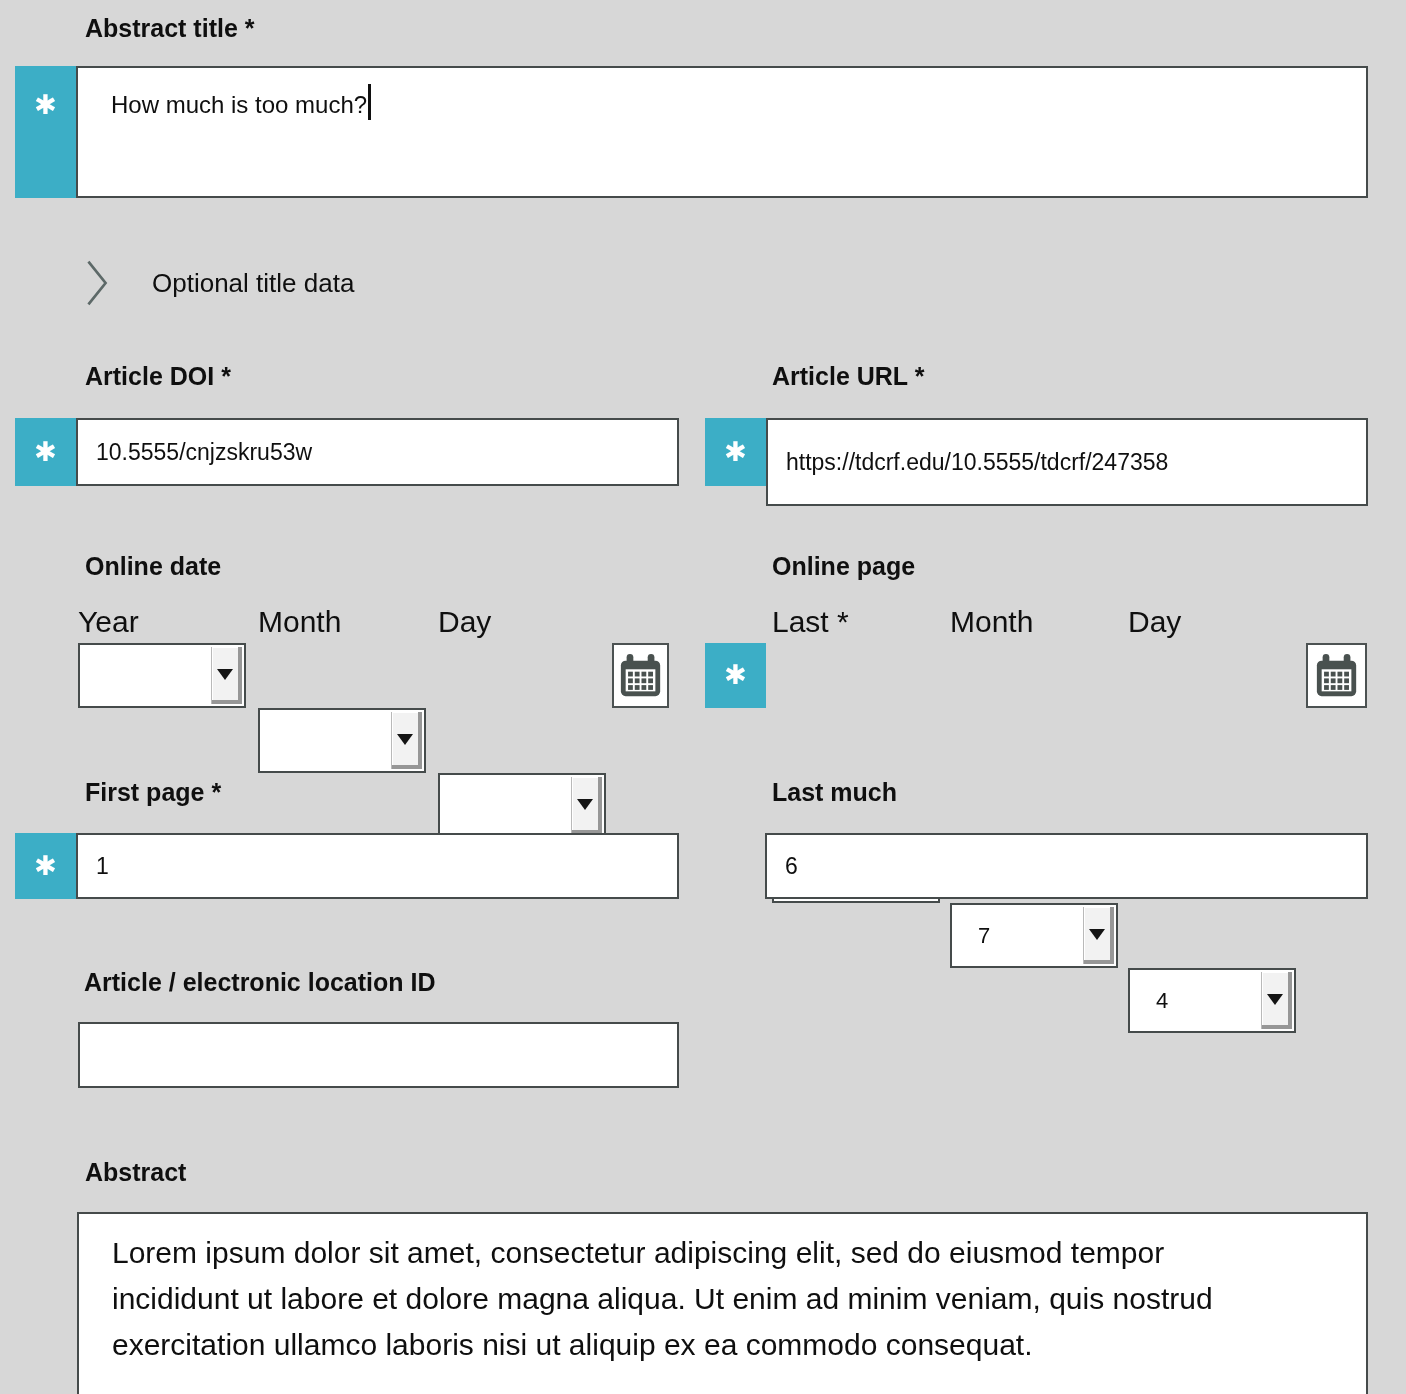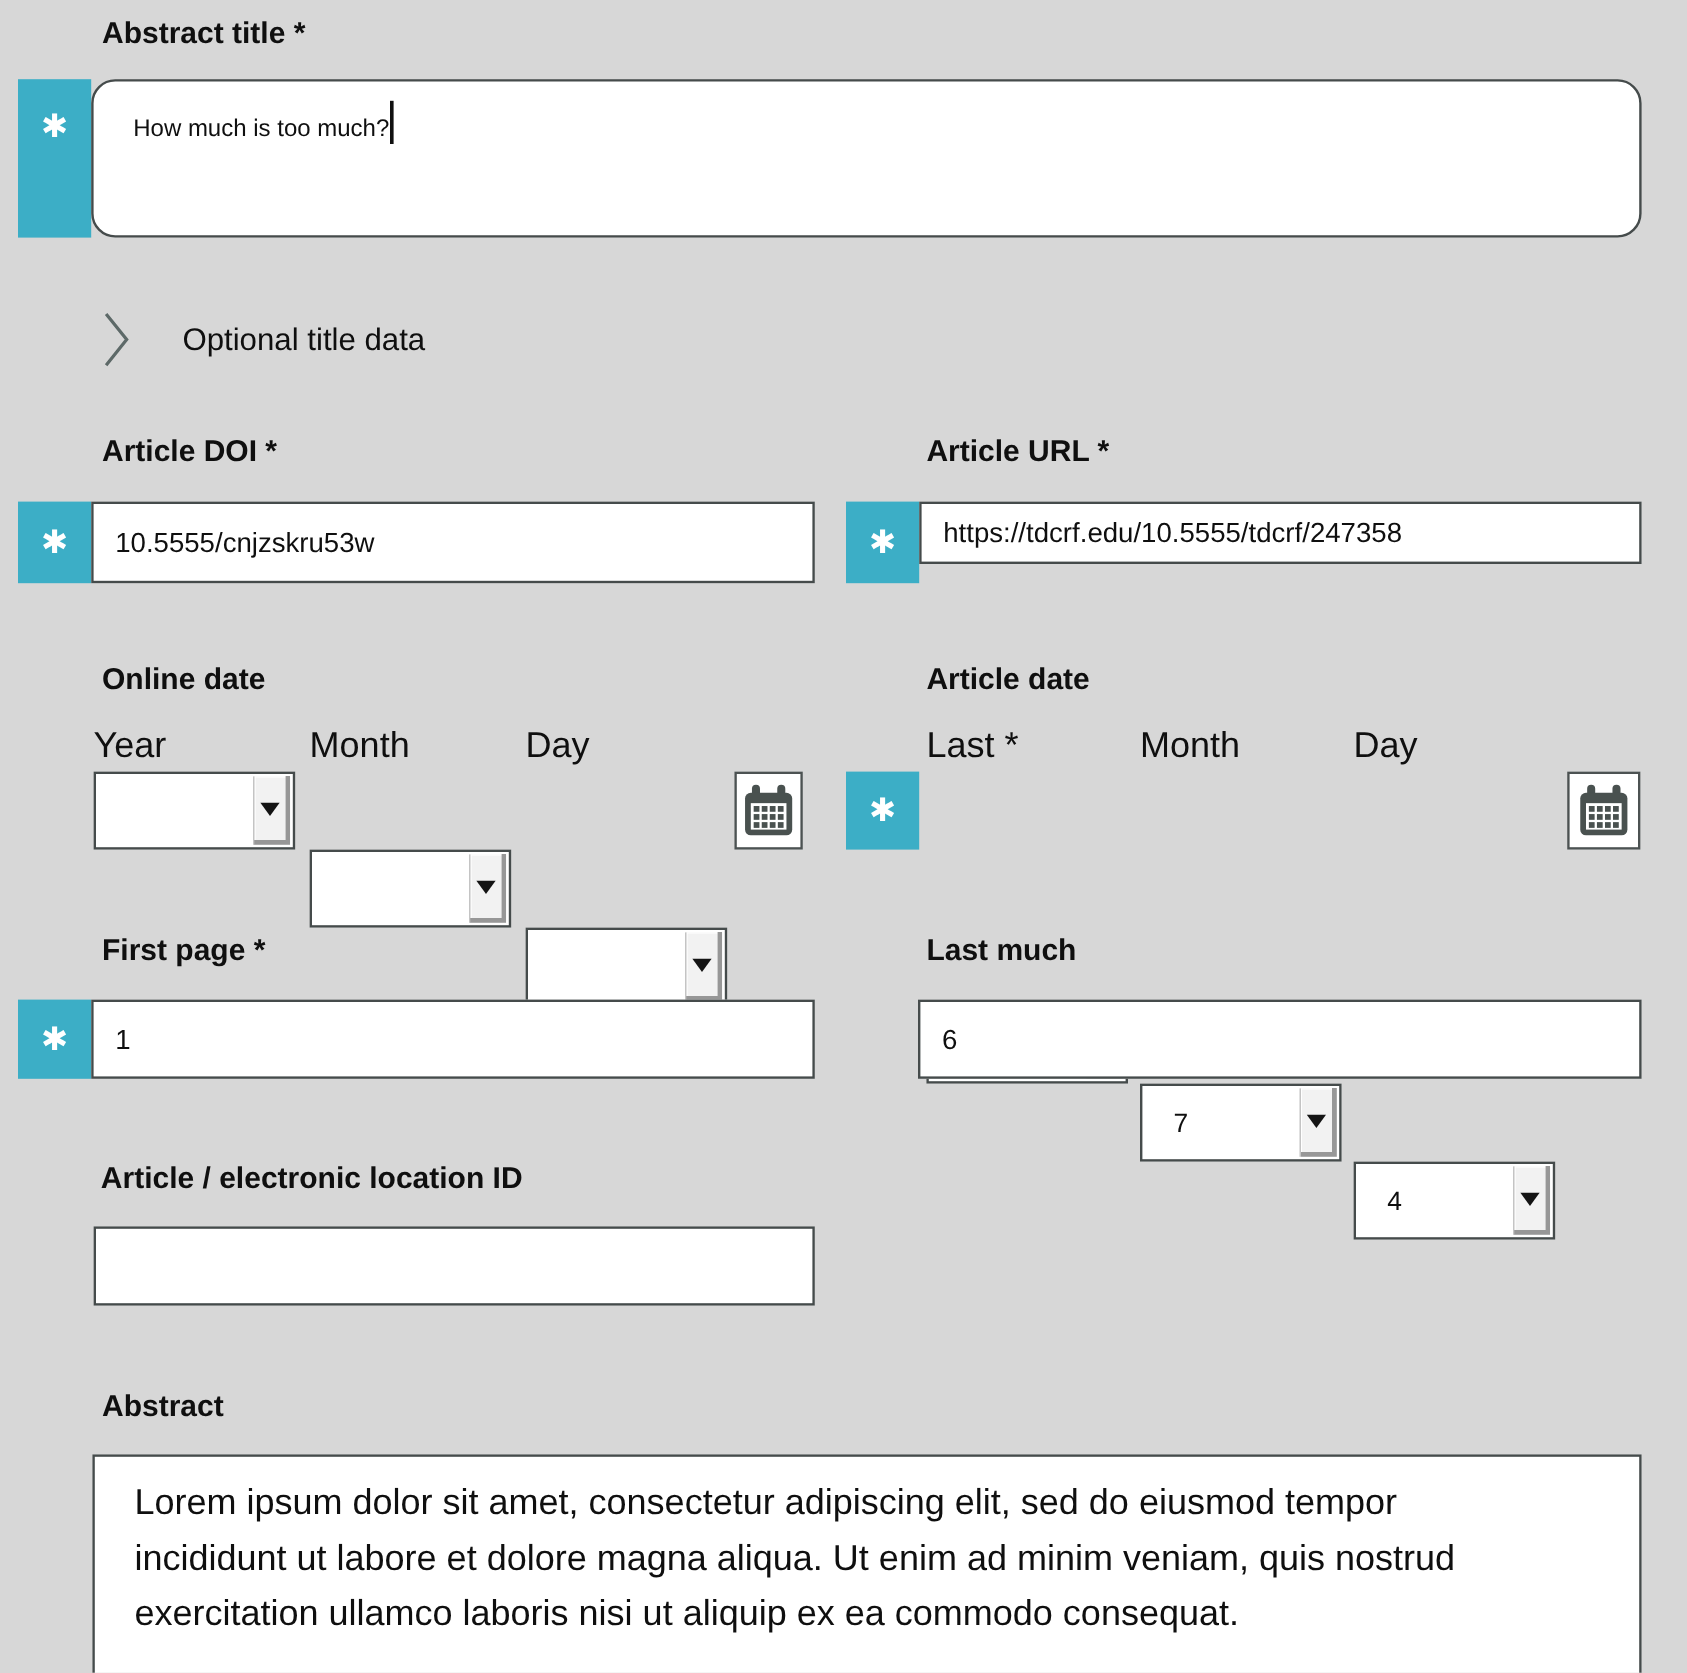--- a/index.html
+++ b/index.html
@@ -11,21 +11,21 @@
   .abs{position:absolute;box-sizing:border-box;}
   .sec-label{font-size:25px;font-weight:700;white-space:nowrap;}
   .box{background:#ffffff;border:2px solid #454b4b;}
   .req{
     background:#3caec6;color:#ffffff;
     display:flex;align-items:center;justify-content:center;
     font-size:27px;line-height:1;
   }
   .req.top{align-items:flex-start;padding-top:26px;}
   .input-val{display:flex;align-items:center;padding-left:18px;font-size:23px;}
-  .title-box{padding:16px 24px 0 33px;font-size:20px;line-height:40px;border-radius:20px;}
+  .title-box{padding:16px 24px 0 33px;font-size:24px;line-height:40px;}
   .caret{display:inline-block;width:3px;height:36px;background:#101010;
          vertical-align:-7px;margin-left:1px;}
   .expander{display:flex;align-items:center;cursor:pointer;}
   .expander-label{font-size:26px;margin-left:40px;}
   .ymd-label{font-size:30px;white-space:nowrap;}
   .select{
     position:relative;background:#ffffff;border:2px solid #454b4b;
     display:flex;align-items:center;padding-left:26px;font-size:22px;
   }
   .select .strip{
@@ -66,21 +66,21 @@
     <span>✱</span>
   </div>
 <div class="abs box input-val" style="left:76px;top:418px;width:603px;height:68px;">
     <span>10.5555/cnjzskru53w</span>
   </div>
 
 <div class="abs sec-label" style="left:772px;top:362px;">Article URL *</div>
 <div class="abs req" style="left:705px;top:418px;width:61px;height:68px;">
     <span>✱</span>
   </div>
-<div class="abs box input-val" style="left:766px;top:418px;width:602px;height:52px;">
+<div class="abs box input-val" style="left:766px;top:418px;width:602px;height:88px;">
     <span>https://tdcrf.edu/10.5555/tdcrf/247358</span>
   </div>
 
 <div class="abs sec-label" style="left:85px;top:552px;">Online date</div>
 <div class="abs ymd-label" style="left:78px;top:605px;width:168px;">Year</div>
 <div class="abs ymd-label" style="left:258px;top:605px;width:168px;">Month</div>
 <div class="abs ymd-label" style="left:438px;top:605px;width:168px;">Day</div>
 
 <div class="abs select" style="left:78px;top:643px;width:168px;height:65px;">
   <span></span>
@@ -116,21 +116,21 @@
         <rect x="24.5" y="26.5" width="5" height="5" fill="#49514f"></rect>
         <rect x="31.5" y="26.5" width="5" height="5" fill="#49514f"></rect>
       <rect x="10.5" y="33.5" width="5" height="5" fill="#49514f"></rect>
         <rect x="17.5" y="33.5" width="5" height="5" fill="#49514f"></rect>
         <rect x="24.5" y="33.5" width="5" height="5" fill="#49514f"></rect>
         <rect x="31.5" y="33.5" width="5" height="5" fill="#49514f"></rect>
     </svg>
   </span>
 </button>
 
-<div class="abs sec-label" style="left:772px;top:552px;">Article date</div>
+<div class="abs sec-label" style="left:772px;top:552px;">Online page</div>
 <div class="abs ymd-label" style="left:772px;top:605px;width:168px;">Last *</div>
 <div class="abs ymd-label" style="left:950px;top:605px;width:168px;">Month</div>
 <div class="abs ymd-label" style="left:1128px;top:605px;width:168px;">Day</div>
 
 <div class="abs req" style="left:705px;top:643px;width:61px;height:65px;">
     <span>✱</span>
   </div>
 <div class="abs select" style="left:772px;top:643px;width:168px;height:65px;">
   <span>2019</span>
   <span class="strip">

